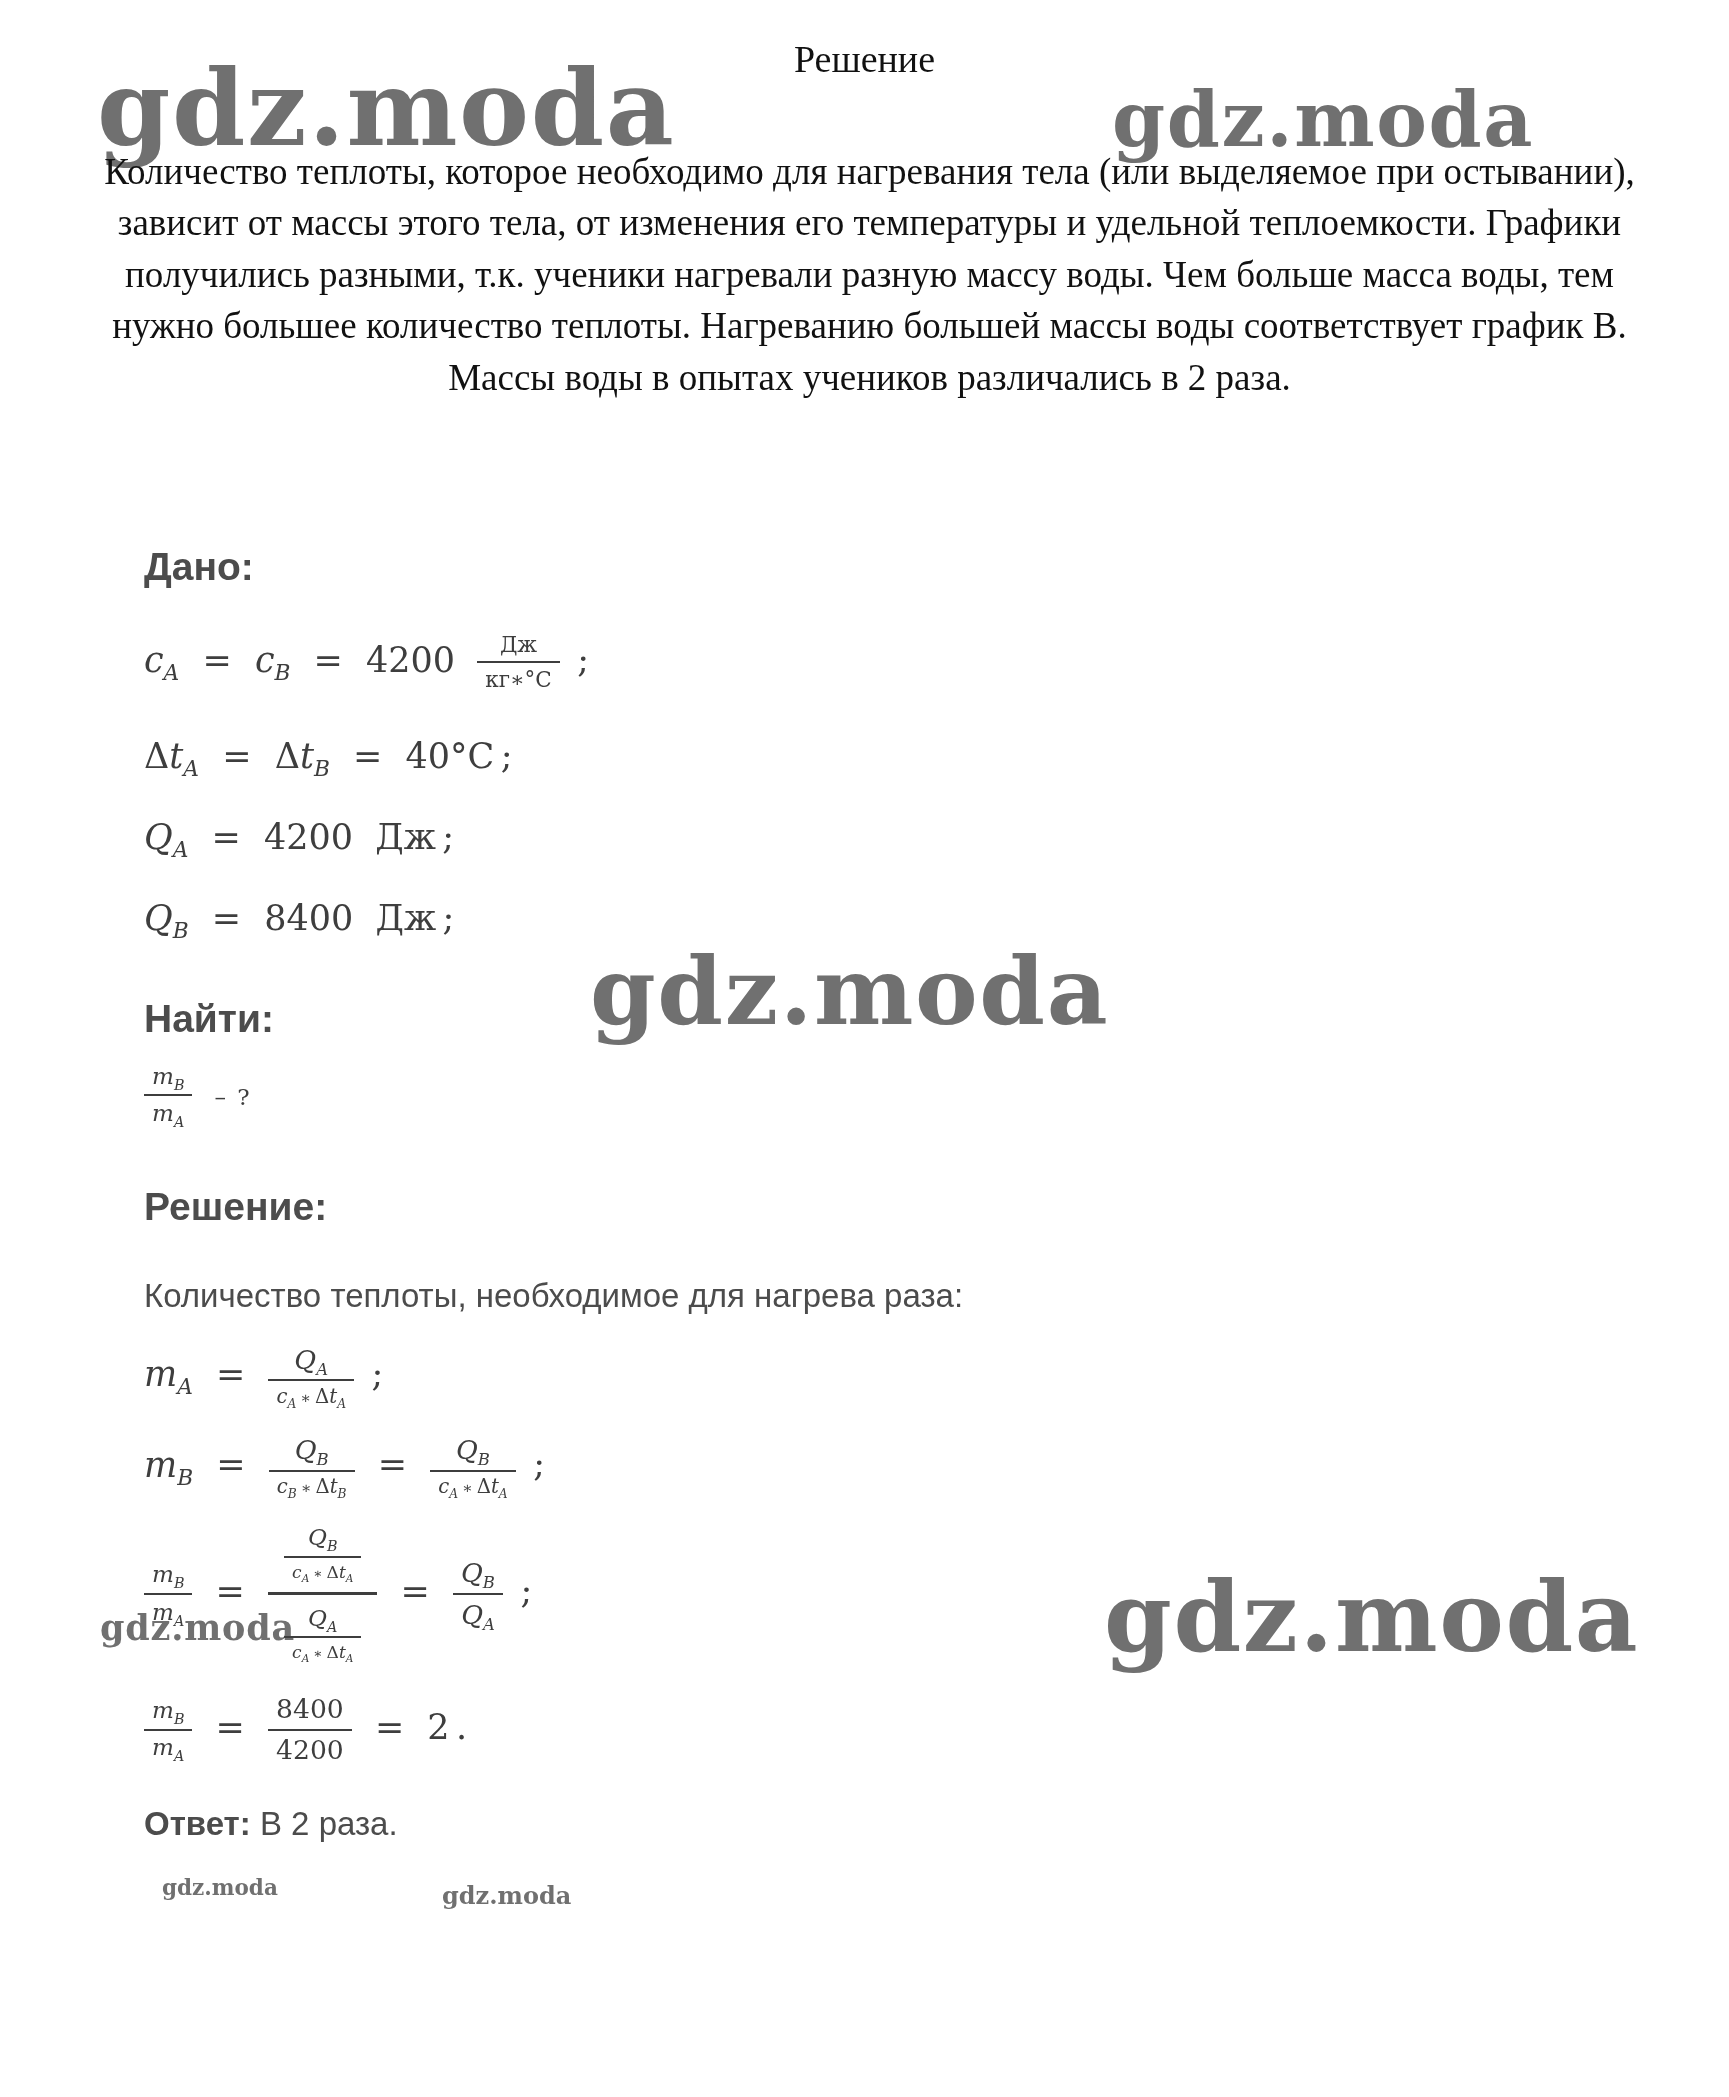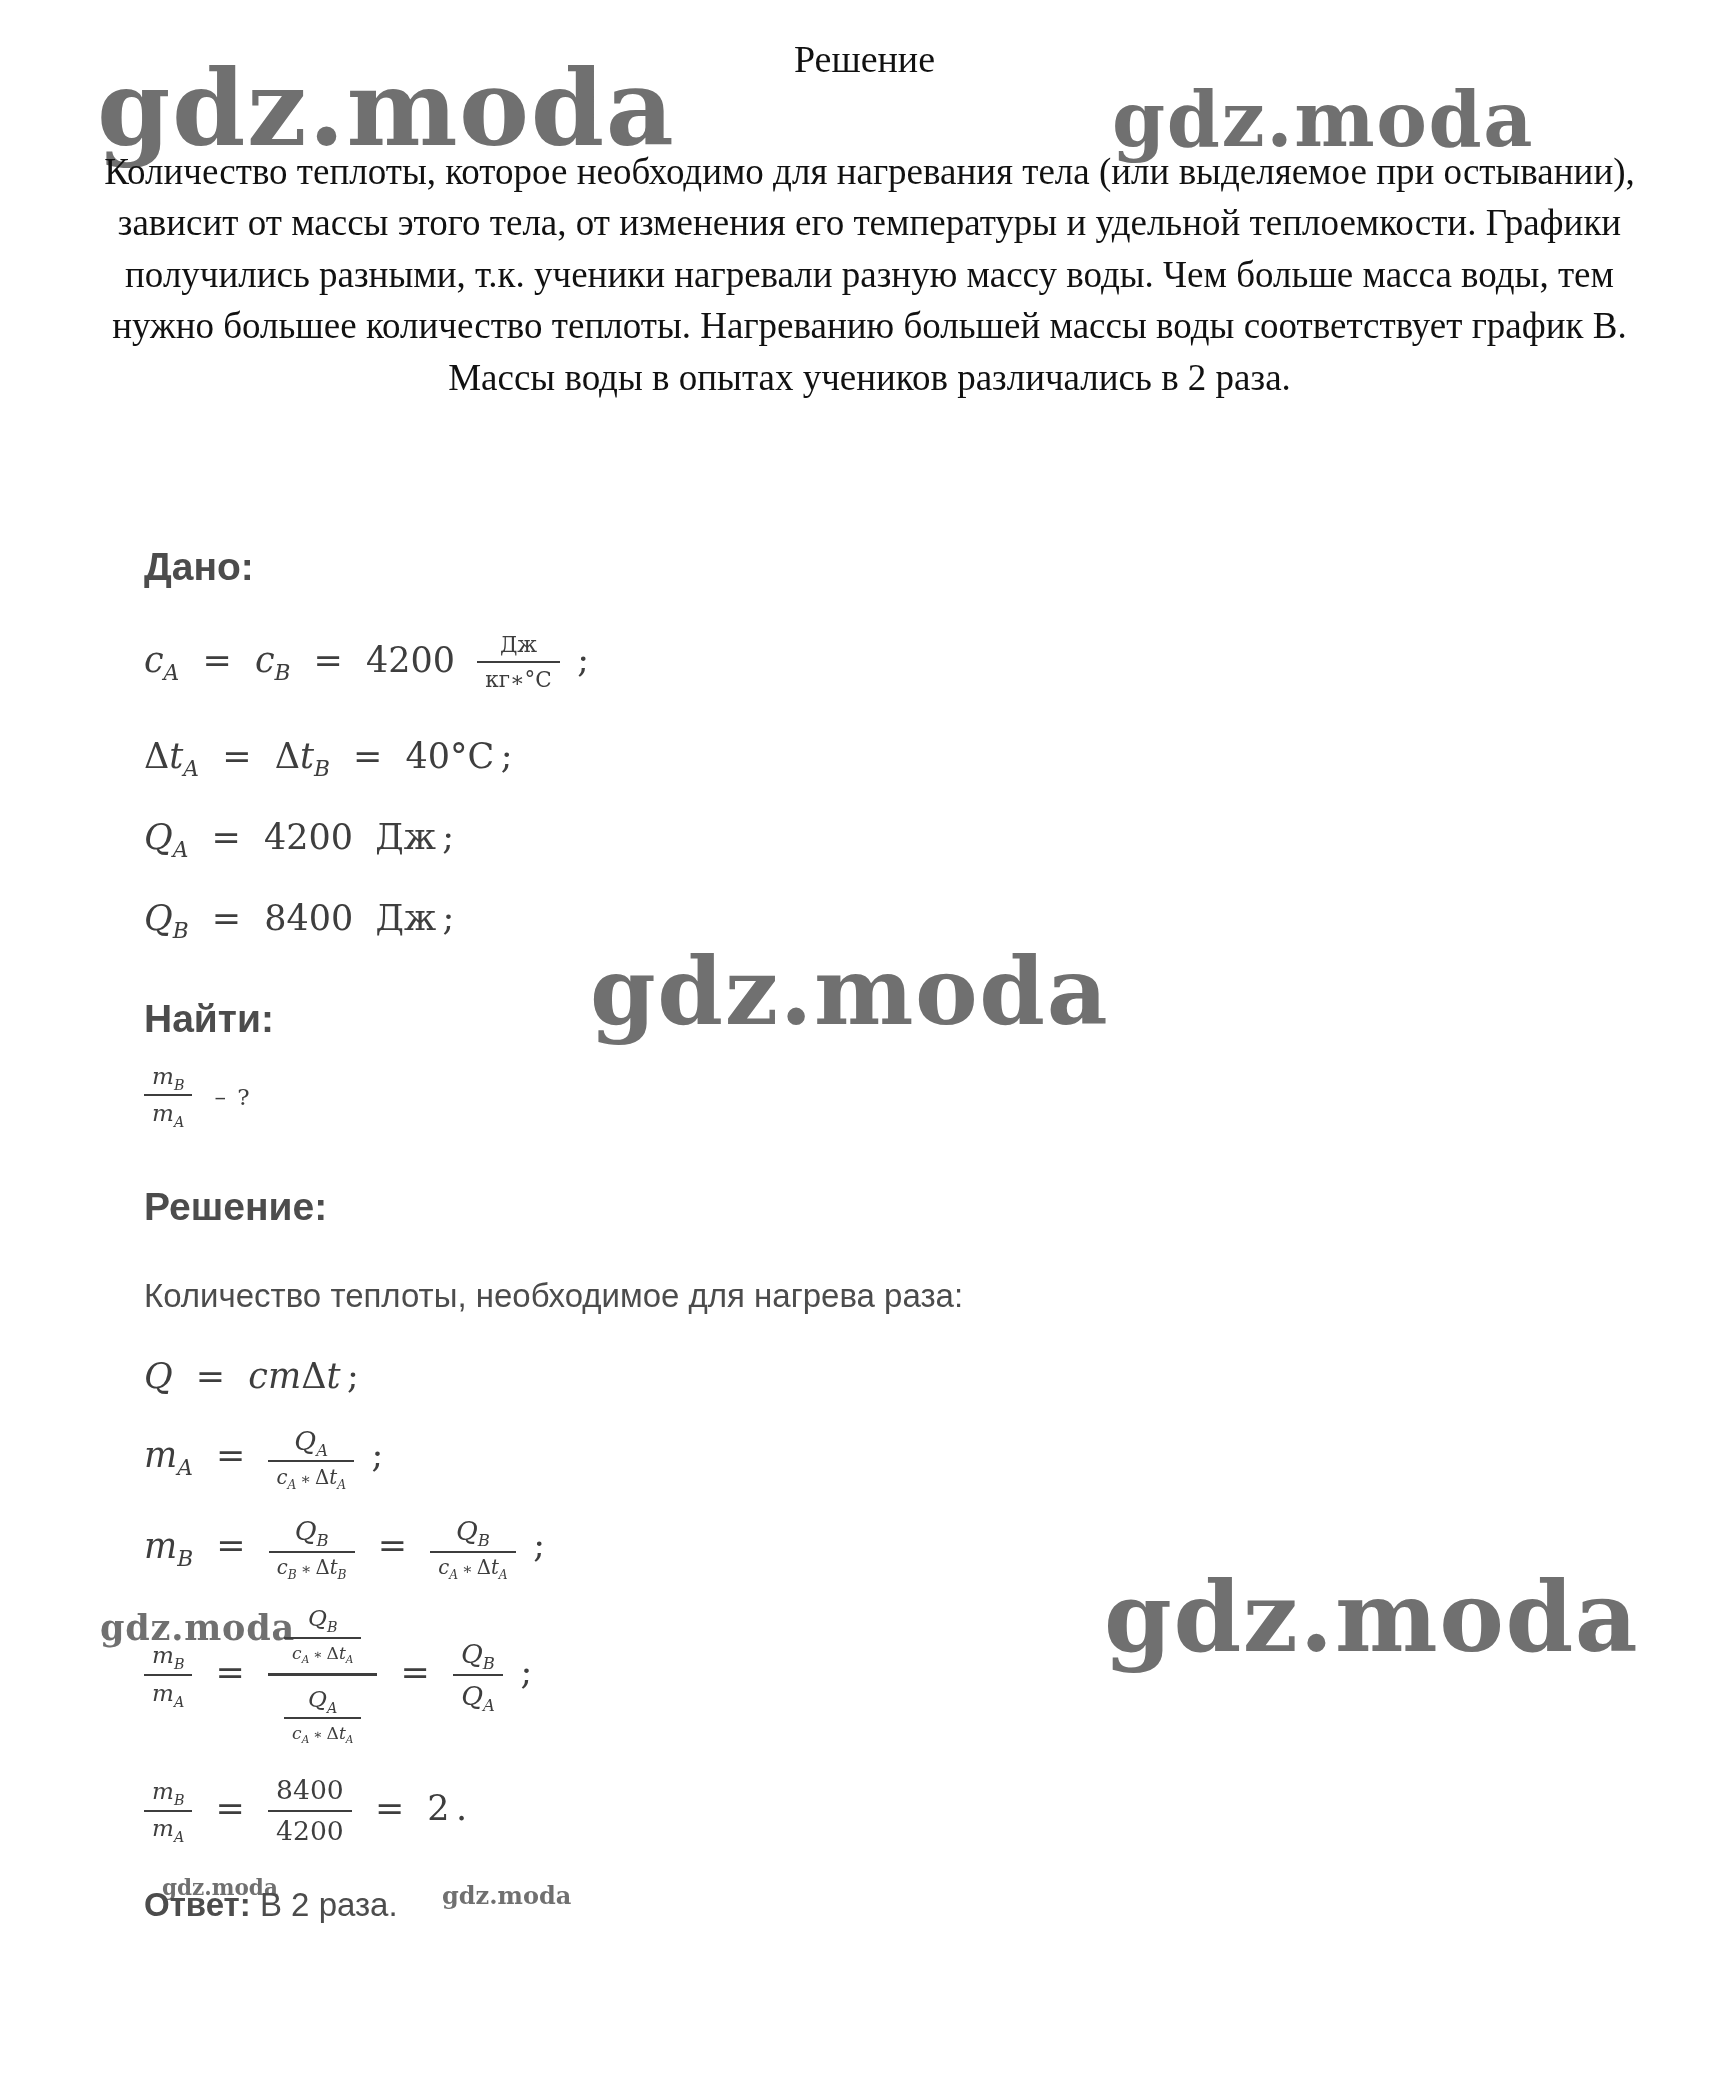--- a/index.html
+++ b/index.html
@@ -117,25 +117,20 @@
         <span class="den"><span class="var">m</span><sub class="sb">A</sub></span>
       </span>
       <span class="fz-sm sp-l">–</span>
       <span class="fz-sm">?</span>
     </div>
 
     <div class="sec-label lbl-solution">Решение:</div>
 
     <div class="solution-intro">Количество теплоты, необходимое для нагрева раза:</div>
 
-    <div class="math-line">
-      <span class="var">Q</span>
-      <span class="op">=</span>
-      <span class="var">c</span><span class="var">m</span><span class="up">Δ</span><span class="var">t</span><span class="pc">;</span>
-    </div>
 
     <div class="math-line mt-sm">
       <span class="var">m</span><sub class="sb">A</sub>
       <span class="op">=</span>
       <span class="frac fz-md">
         <span class="num"><span class="var">Q</span><sub class="sb">A</sub></span>
         <span class="den den-sm"><span class="var">c</span><sub class="sb">A</sub><span class="mul">∗</span><span class="up">Δ</span><span class="var">t</span><sub class="sb">A</sub></span>
       </span>
       <span class="pc">;</span>
     </div>

